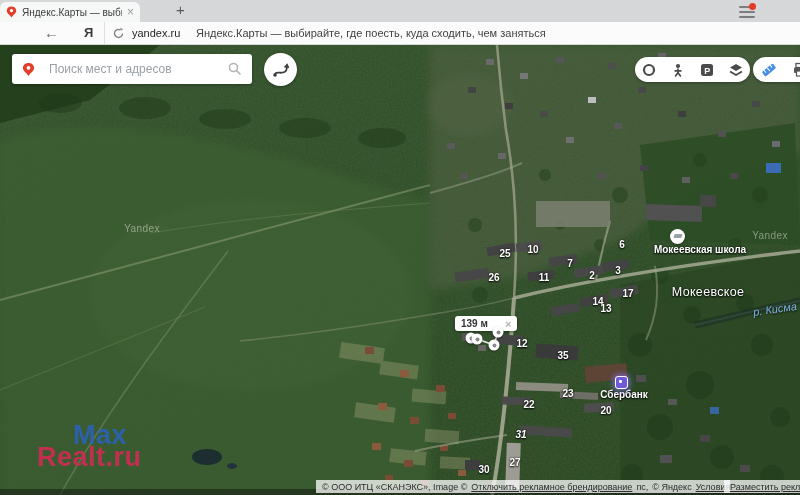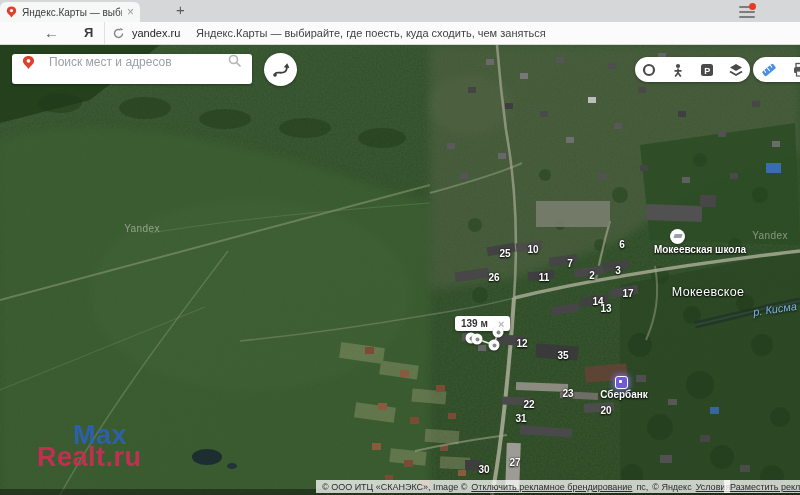--- a/index.html
+++ b/index.html
@@ -37,30 +37,30 @@
              text-shadow:0 1px 2px rgba(0,0,0,.8);}
   .ywm{font-size:10px;color:rgba(255,255,255,.42);text-shadow:none;letter-spacing:.4px;}
   .poi-school{position:absolute;left:670px;top:229px;width:15px;height:15px;border-radius:50%;background:#fff;
               box-shadow:0 1px 2px rgba(0,0,0,.4);z-index:2;}
   .poi-school::after{content:"";position:absolute;left:3.5px;top:5px;width:8px;height:4px;background:#98a0a8;
               transform:skewX(-18deg);border-radius:1px;}
   .poi-bank{position:absolute;left:615px;top:376px;width:11px;height:11px;border-radius:3px;background:#6f5ad8;
             border:1.5px solid #fff;box-shadow:0 0 6px 1px rgba(140,120,255,.85);z-index:2;}
   .poi-bank::after{content:"";position:absolute;left:3px;top:3px;width:3px;height:3px;background:#fff;border-radius:1px;}
   
-  .ruler-box{position:absolute;left:455px;top:316px;display:flex;align-items:center;gap:10px;background:#fff;
+  .ruler-box{position:absolute;left:455px;top:316px;display:flex;align-items:center;gap:17px;background:#fff;
              border-radius:3px;padding:2px 6px;font-size:10px;font-weight:600;color:#333;z-index:2;
              box-shadow:0 1px 3px rgba(0,0,0,.4);}
   .ruler-x{color:#b5b5b5;font-weight:700;font-size:11px;line-height:10px;}
   .ruler-pt{position:absolute;width:11px;height:11px;border-radius:50%;background:#fff;z-index:2;
             transform:translate(-50%,-50%);box-shadow:0 1px 2px rgba(0,0,0,.45);}
   .ruler-pt::after{content:"";position:absolute;inset:3.5px;border-radius:50%;background:#8b8b8b;}
   
   .searchbox{position:absolute;left:12px;top:54px;width:240px;height:30px;background:#fff;border-radius:3px;
-             box-shadow:0 1px 3px rgba(0,0,0,.35);display:flex;align-items:flex-start;padding:0 10px;gap:12px;
+             box-shadow:0 1px 3px rgba(0,0,0,.35);display:flex;align-items:center;padding:0 10px;gap:12px;
              box-sizing:border-box;z-index:4;}
   .searchbox input{flex:1;border:none;outline:none;font-size:12px;color:#222;background:transparent;
              font-family:"Liberation Sans",sans-serif;}
   .searchbox input::placeholder{color:#9aa0a6;}
   .circlebtn{position:absolute;left:264px;top:53px;width:33px;height:33px;border-radius:50%;background:#fff;
              box-shadow:0 1px 3px rgba(0,0,0,.35);display:flex;align-items:center;justify-content:center;z-index:4;}
   .pill{position:absolute;top:57px;height:25px;background:#fff;border-radius:13px;
         box-shadow:0 1px 3px rgba(0,0,0,.35);display:flex;align-items:center;justify-content:space-around;z-index:4;}
   .pill1{left:635px;width:115px;}
   .pill2{left:753px;width:62px;}
@@ -267,21 +267,21 @@
       <div class="maplabel hn" style="left: 592px; top: 275px;">2</div>
       <div class="maplabel hn" style="left: 618px; top: 270px;">3</div>
       <div class="maplabel hn" style="left: 628px; top: 293px;">17</div>
       <div class="maplabel hn" style="left: 598px; top: 301px;">14</div>
       <div class="maplabel hn" style="left: 569px; top: 308px; margin-left: 37px;">13</div>
       <div class="maplabel hn" style="left: 522px; top: 343px;">12</div>
       <div class="maplabel hn" style="left: 563px; top: 355px;">35</div>
       <div class="maplabel hn" style="left: 568px; top: 393px;">23</div>
       <div class="maplabel hn" style="left: 529px; top: 404px;">22</div>
       <div class="maplabel hn" style="left: 606px; top: 410px;">20</div>
-      <div class="maplabel hn" style="left: 521px; top: 418px;">31</div>
+      <div class="maplabel hn" style="left: 521px; top: 434px; font-style: italic;">31</div>
       <div class="maplabel hn" style="left: 515px; top: 462px;">27</div>
       <div class="maplabel hn" style="left: 484px; top: 469px;">30</div>
     </div>
   <div class="maplabel lbl-school" style="left:680px;top:249px;padding-left:40px;">Мокеевская школа</div>
   <div class="poi-school"></div>
   <div class="maplabel lbl-town" style="left:692px;top:292px;">Мокеевское</div>
   <div class="maplabel lbl-bank" style="left:624px;top:394px;">Сбербанк</div>
   <div class="poi-bank"></div>
   <div class="maplabel lbl-river" style="left:775px;top:309px;">р. Кисма</div>
   <div class="maplabel ywm" style="left:142px;top:228px;">Yandex</div>

